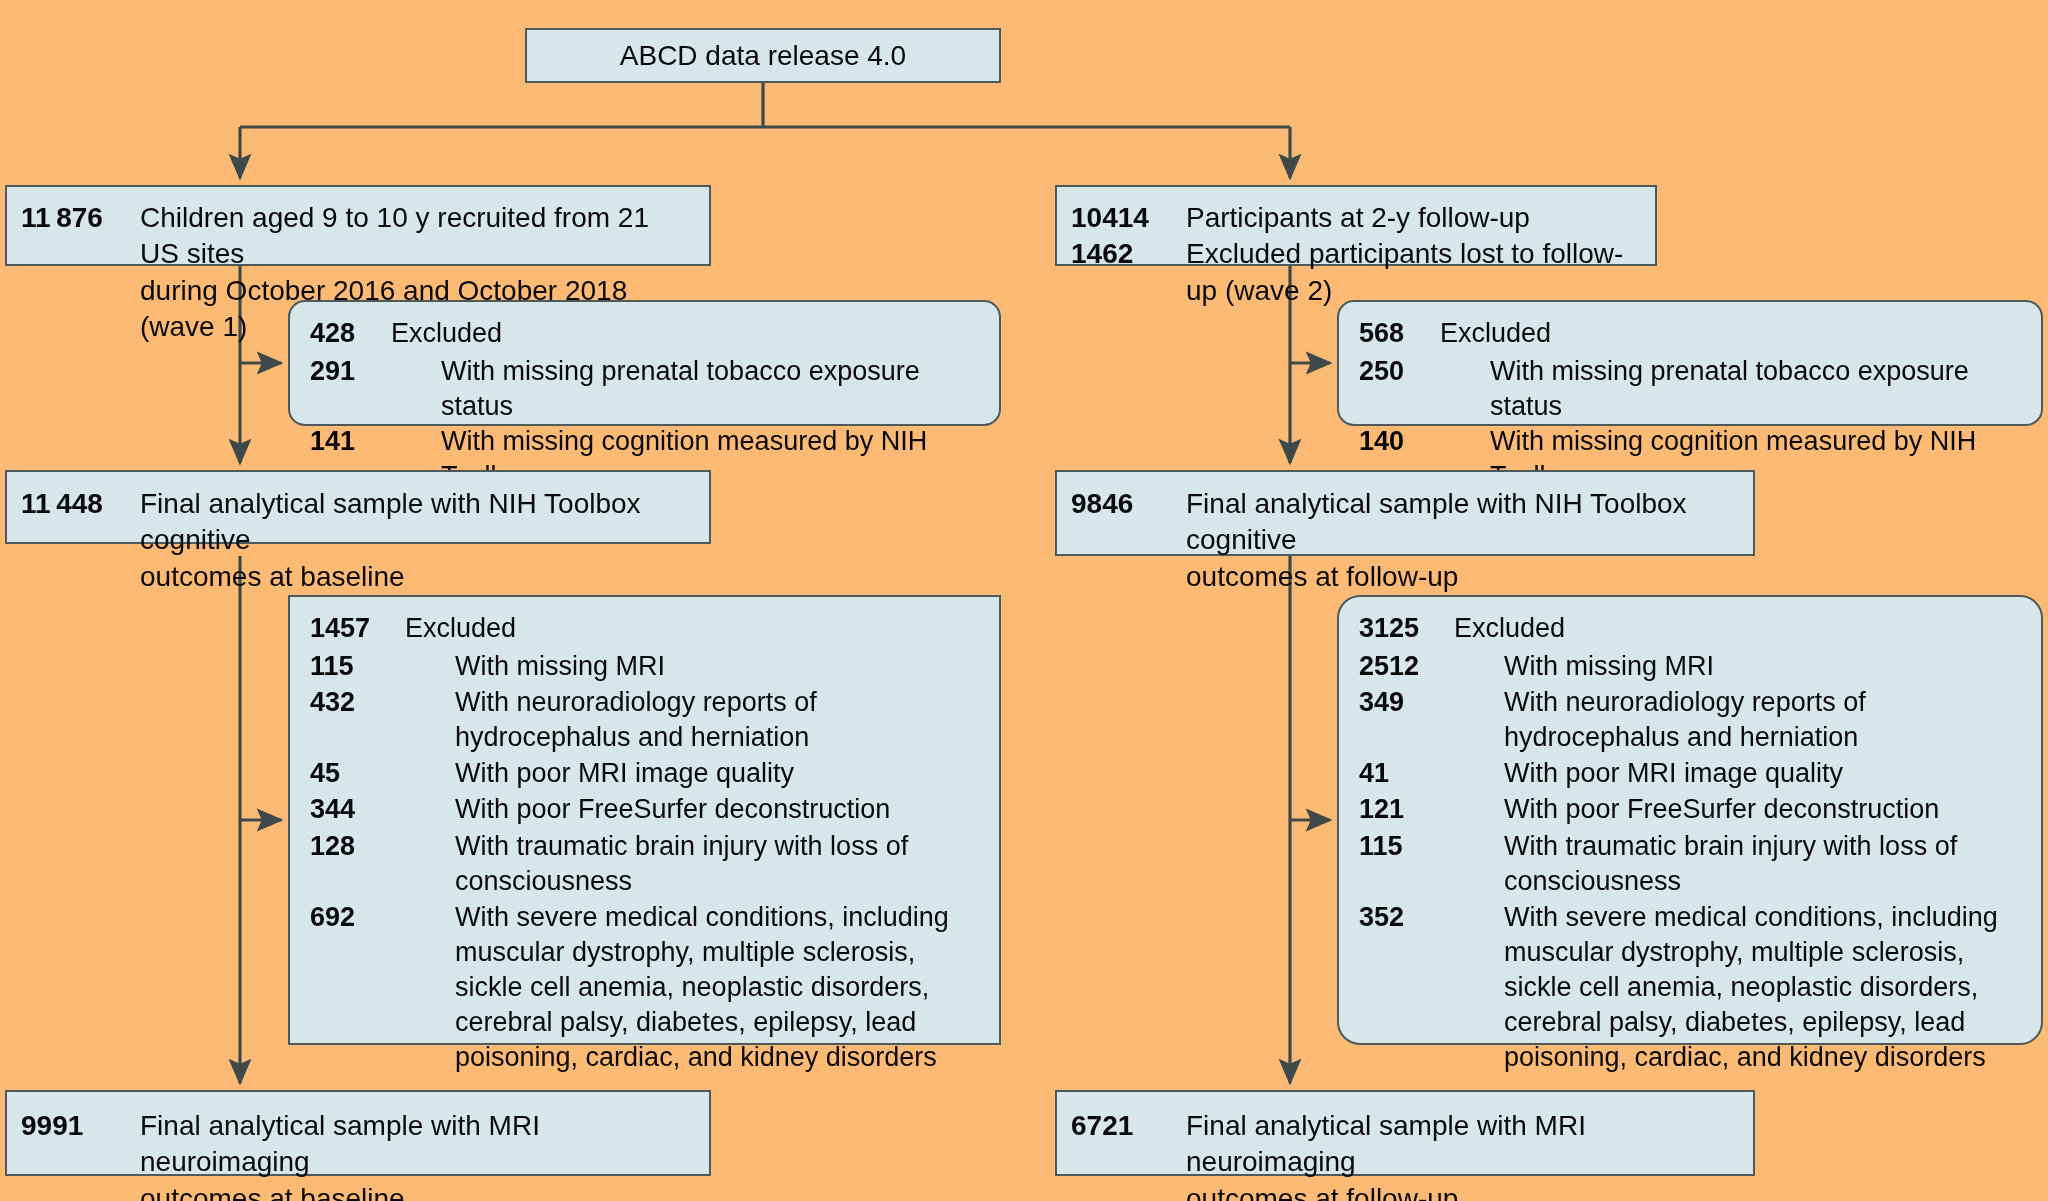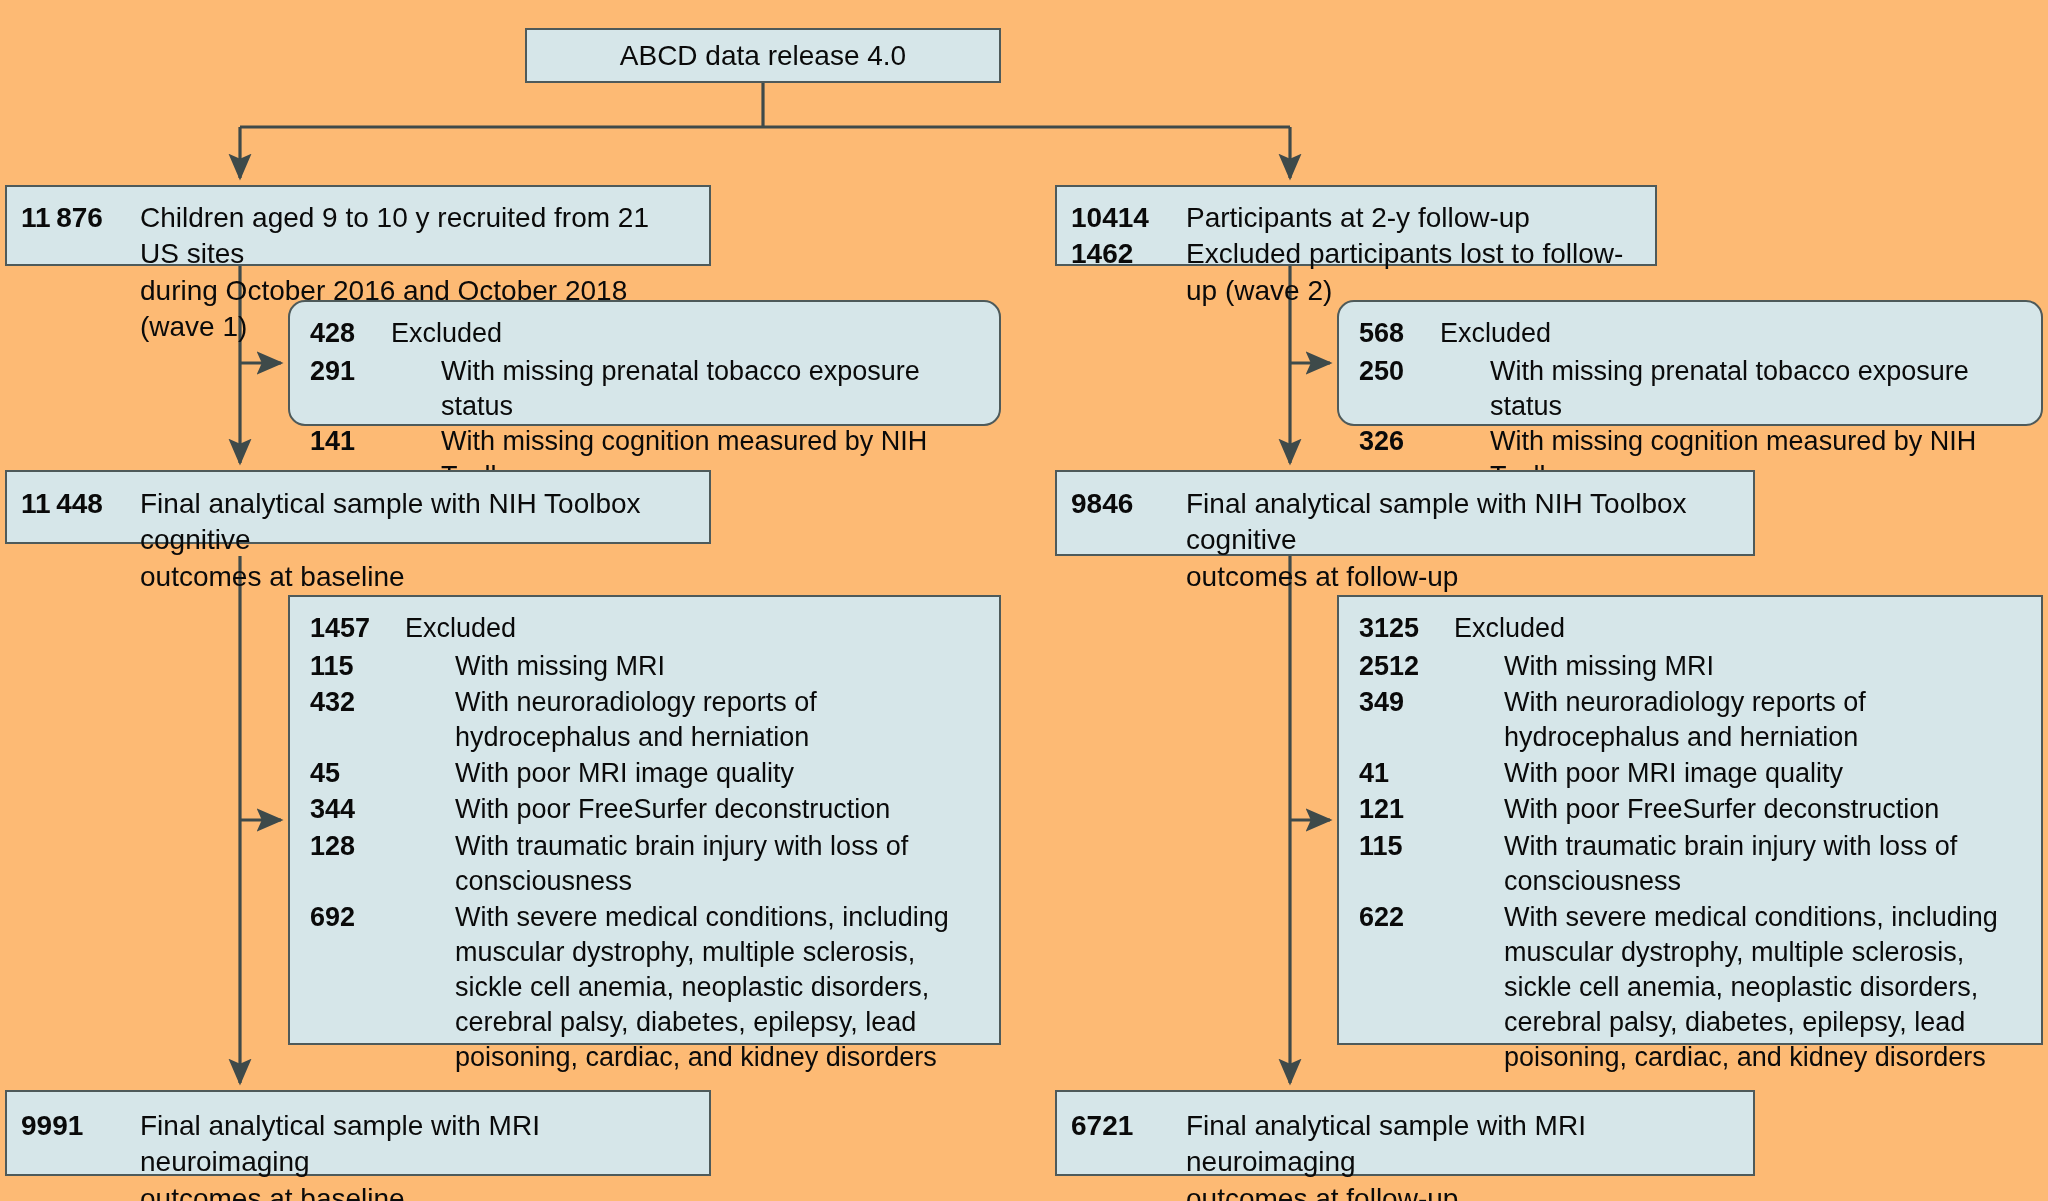--- a/index.html
+++ b/index.html
@@ -59,21 +59,21 @@
   
   .samp-box{font-size:28px;padding:14px 16px 14px 14px;}
   #box-samp-l{left:5px;top:470px;width:706px;height:74px;}
   #box-samp-r{left:1055px;top:470px;width:700px;height:86px;}
   #box-samp-l .num{width:108px;}
   #box-samp-r .num{width:104px;}
 
   
   .bigexcl{font-size:27px;padding:14px 14px 14px 20px;}
   #box-excl2-l{left:288px;top:595px;width:713px;height:450px;}
-  #box-excl2-r{left:1337px;top:595px;width:706px;height:450px;}
+  #box-excl2-r{left:1337px;top:595px;width:706px;height:450px;border-radius:23px;}
   .bigexcl .excl-head .num{width:84px;}
   .bigexcl .excl-item .num{width:134px;}
   .bigexcl .excl-item{margin-top:1px;}
 
   
   .final-box{font-size:28px;padding:16px 16px 14px 14px;}
   #box-fin-l{left:5px;top:1090px;width:706px;height:86px;}
   #box-fin-r{left:1055px;top:1090px;width:700px;height:86px;}
   #box-fin-l .num{width:108px;}
   #box-fin-r .num{width:104px;}
@@ -208,21 +208,21 @@
   <div class="box excl-box" id="box-excl1-r">
     <div class="row excl-head">
       <span class="num">568</span>
       <span class="txt">Excluded</span>
     </div>
     <div class="row excl-item">
       <span class="num">250</span>
       <span class="txt">With missing prenatal tobacco exposure status</span>
     </div>
     <div class="row excl-item">
-      <span class="num">326</span>
+      <span class="num">140</span>
       <span class="txt">With missing cognition measured by NIH Toolbox</span>
     </div>
   </div>
 
   <div class="box samp-box" id="box-samp-r">
     <div class="row">
       <span class="num">9846</span>
       <span class="txt">Final analytical sample with NIH Toolbox cognitive</span>
     </div>
     <div class="row">
@@ -250,21 +250,21 @@
     </div>
     <div class="row excl-item">
       <span class="num">121</span>
       <span class="txt">With poor FreeSurfer deconstruction</span>
     </div>
     <div class="row excl-item">
       <span class="num">115</span>
       <span class="txt">With traumatic brain injury with loss of consciousness</span>
     </div>
     <div class="row excl-item">
-      <span class="num">622</span>
+      <span class="num">352</span>
       <span class="txt">With severe medical conditions, including muscular dystrophy, multiple sclerosis, sickle cell anemia, neoplastic disorders, cerebral palsy, diabetes, epilepsy, lead poisoning, cardiac, and kidney disorders</span>
     </div>
   </div>
 
   <div class="box final-box" id="box-fin-r">
     <div class="row">
       <span class="num">6721</span>
       <span class="txt">Final analytical sample with MRI neuroimaging</span>
     </div>
     <div class="row">

